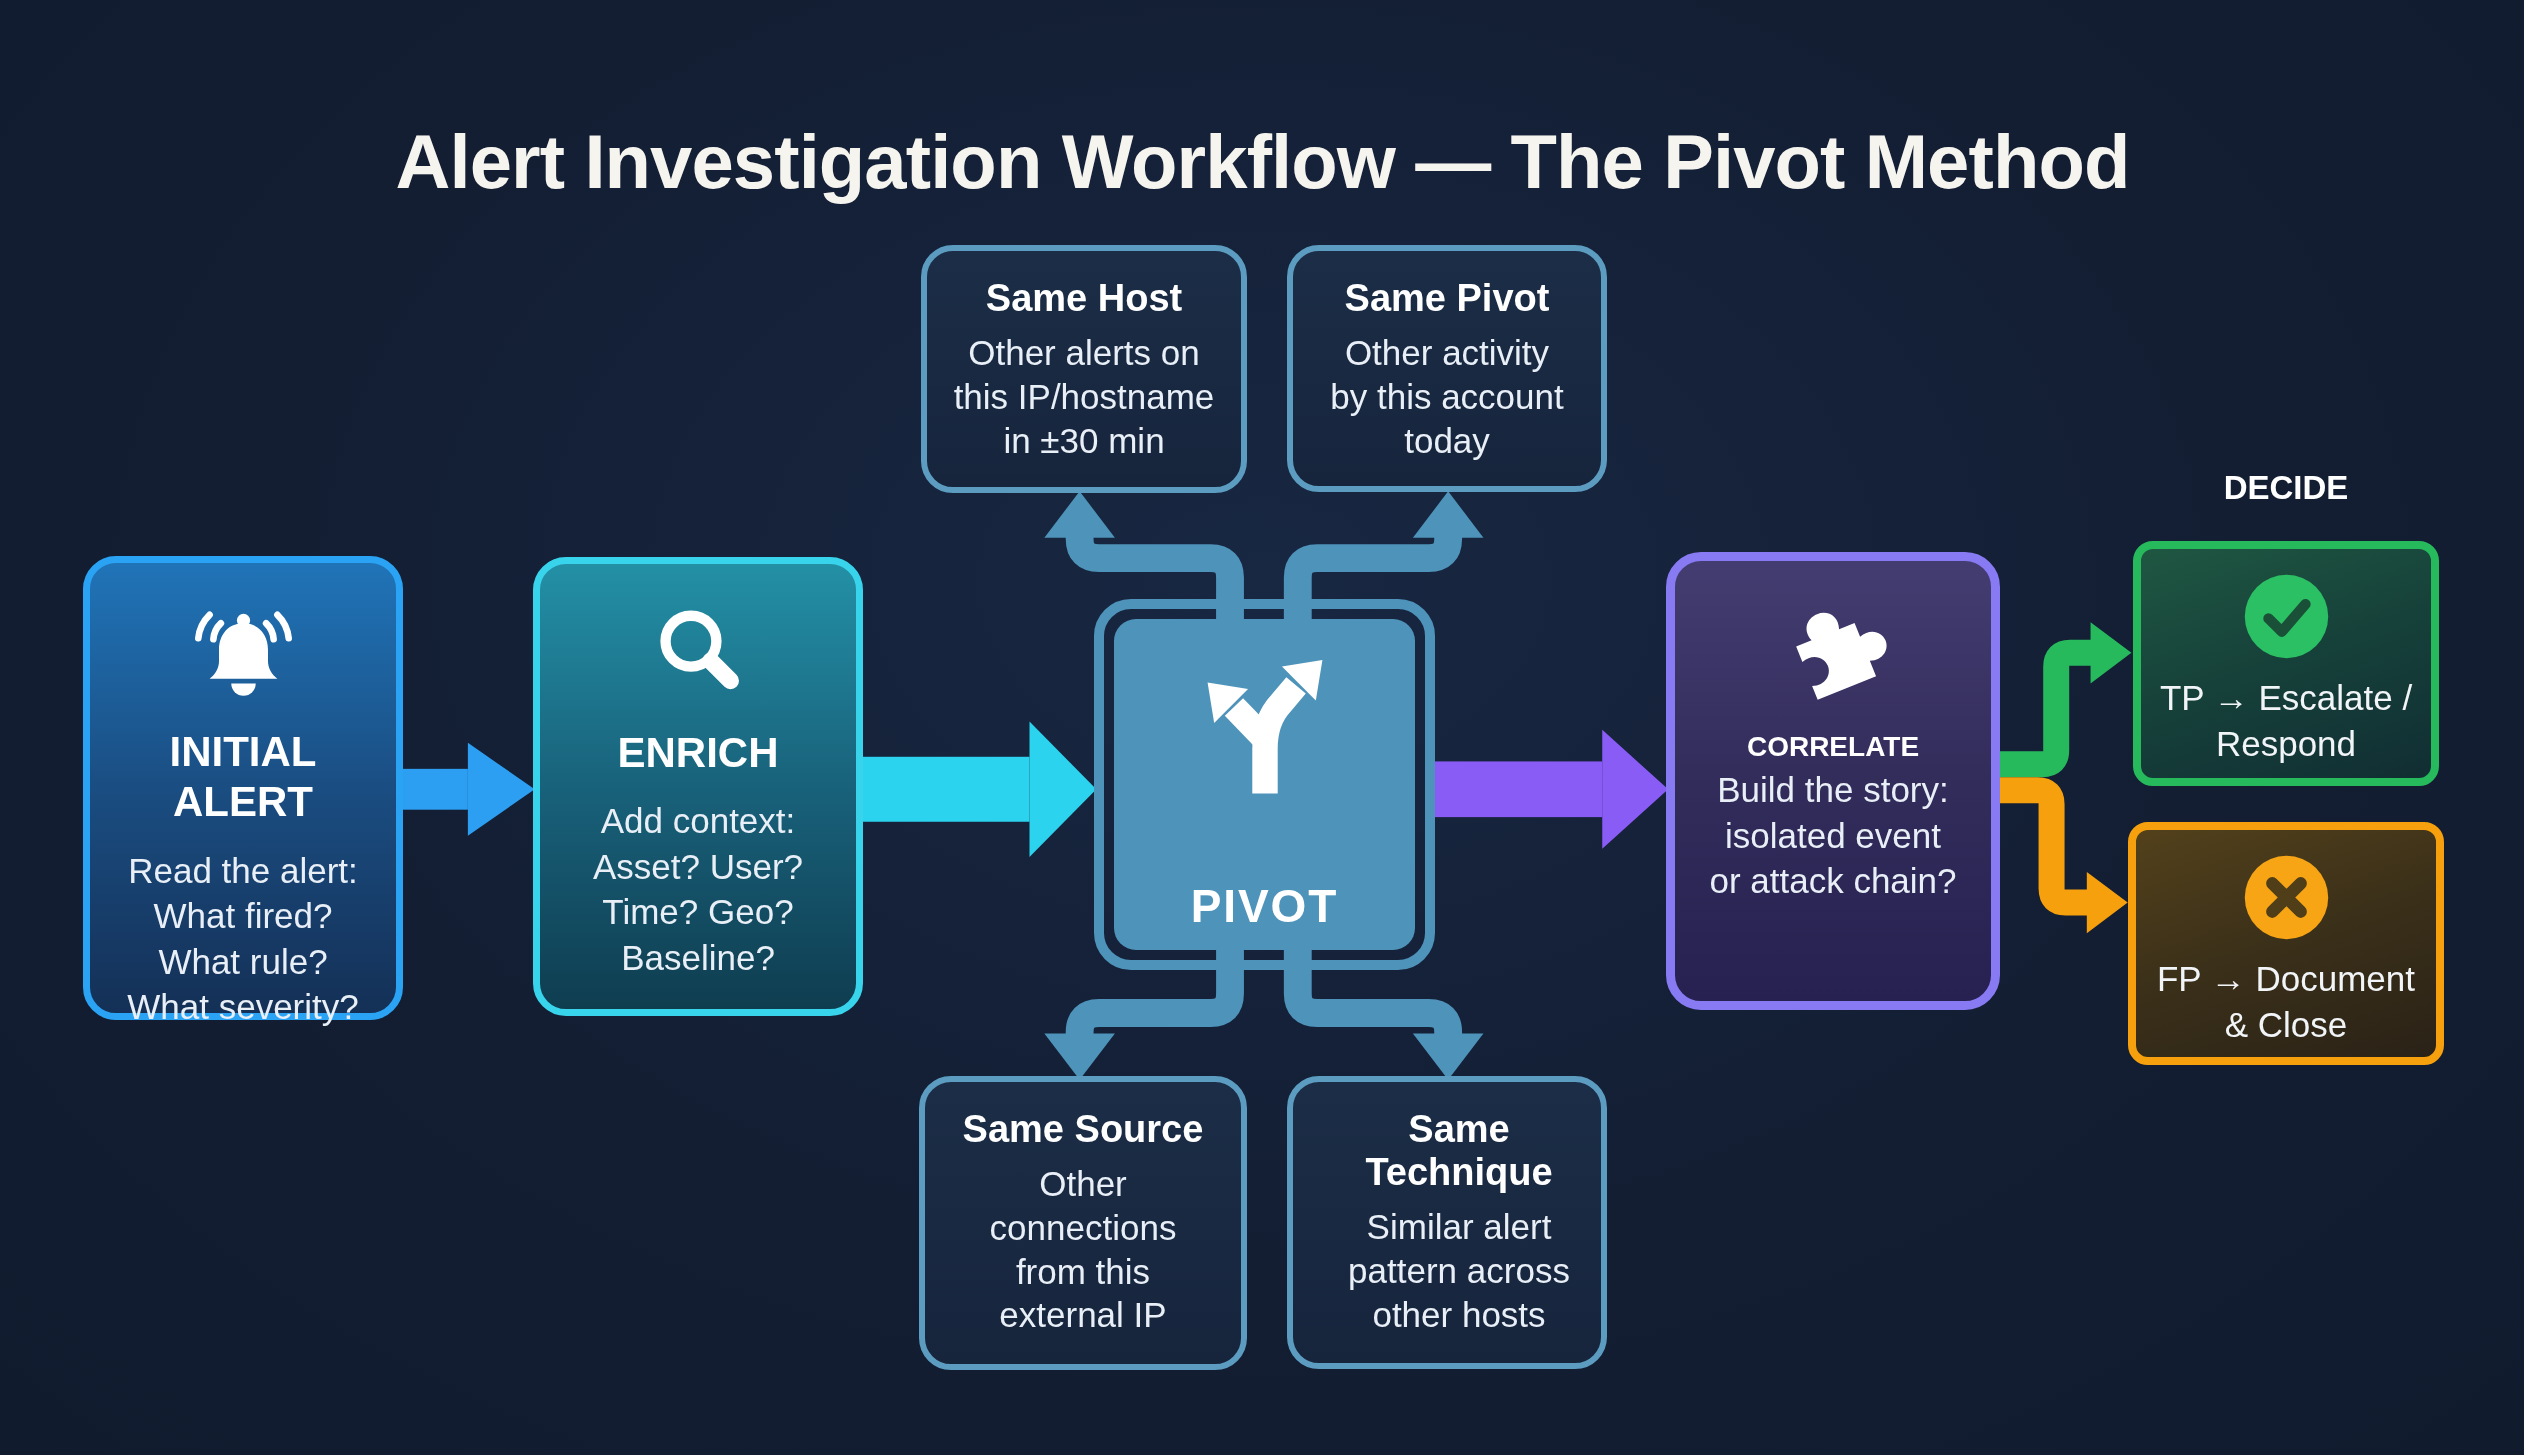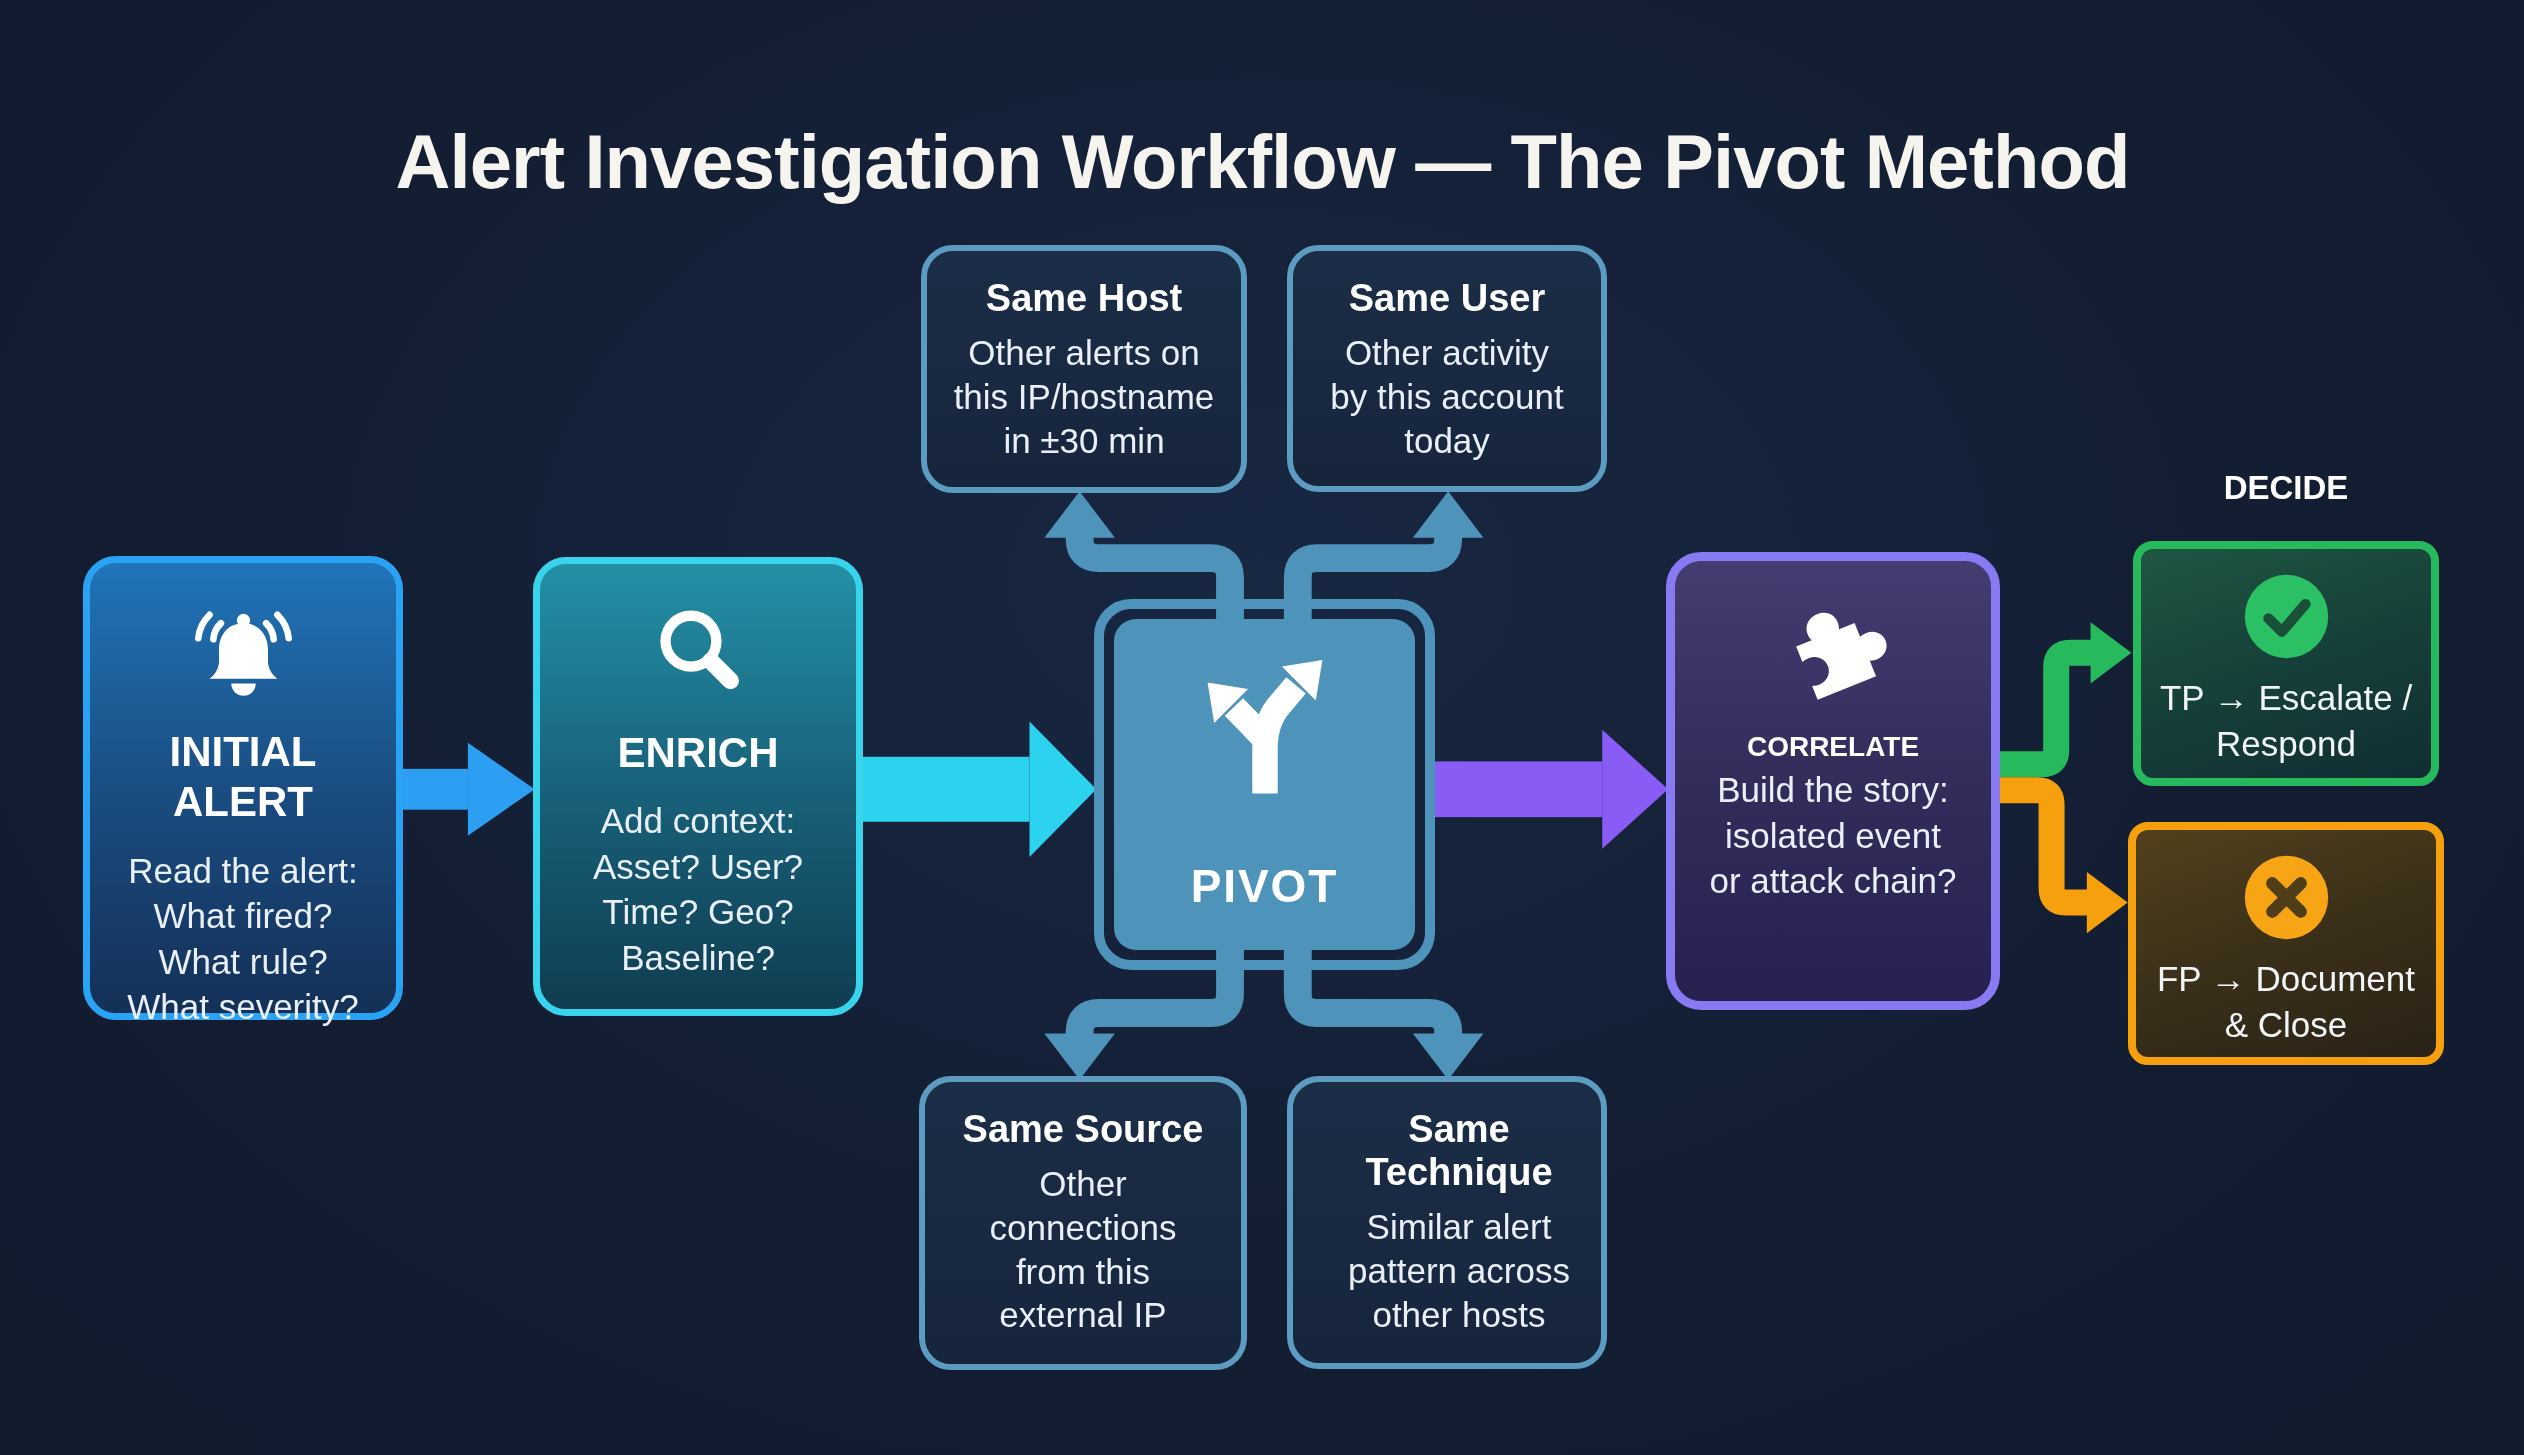--- a/index.html
+++ b/index.html
@@ -27,21 +27,21 @@
     background:linear-gradient(180deg,#2390a6 0%,#186079 52%,#0f3d50 100%);}
   .initial .icon,.enrich .icon{margin-top:32px;}
   .initial .node-title,.enrich .node-title{font-size:42px; line-height:1.2; margin-top:18.6px;}
   .initial .node-body,.enrich .node-body{font-size:35px; line-height:1.3; margin-top:20.4px;}
 
   .pivot-outer{left:1094px; top:599px; width:341px; height:371px; border:10.2px solid #4e93ba;
     border-radius:37px; background:transparent;}
   .pivot-inner{flex:1; align-self:stretch; margin:10.2px; border-radius:22px; background:#4e93ba;
     display:flex; flex-direction:column; align-items:center;}
   .pivot-inner .icon{margin-top:24px;}
-  .pivot-label{font-size:46px; font-weight:700; color:#ffffff; letter-spacing:1.9px; margin-top:auto; margin-bottom:37px;}
+  .pivot-label{font-size:46px; font-weight:700; color:#ffffff; letter-spacing:1.9px; margin-top:auto; margin-bottom:17px;}
 
   .satellite{border:6.5px solid #5b9cc0; border-radius:32px;
     background:linear-gradient(180deg,#1c2d47 0%,#16253c 100%);}
   .satellite .node-title{font-size:38px; margin-top:26px;}
   .satellite .node-body{font-size:35px; line-height:1.25; margin-top:11px;}
   .same-host{left:921px; top:245px; width:326px; height:248px;align-items:center;}
   .same-user{left:1287px; top:245px; width:320px; height:247px;}
   .same-source{left:919px; top:1076px; width:328px; height:294px;}
   .same-technique{left:1287px; top:1076px; width:320px; height:293px;padding-left:24px;}
 
@@ -154,21 +154,21 @@
     </div>
   </div>
 
   <div class="node satellite same-host">
     <div class="node-title">Same Host</div>
     <div class="node-body">Other alerts on
 this IP/hostname
 in ±30 min</div>
   </div>
   <div class="node satellite same-user">
-    <div class="node-title">Same User</div>
+    <div class="node-title">Same Pivot</div>
     <div class="node-body">Other activity
 by this account
 today</div>
   </div>
   <div class="node satellite same-source">
     <div class="node-title">Same Source</div>
     <div class="node-body">Other
 connections
 from this
 external IP</div>

